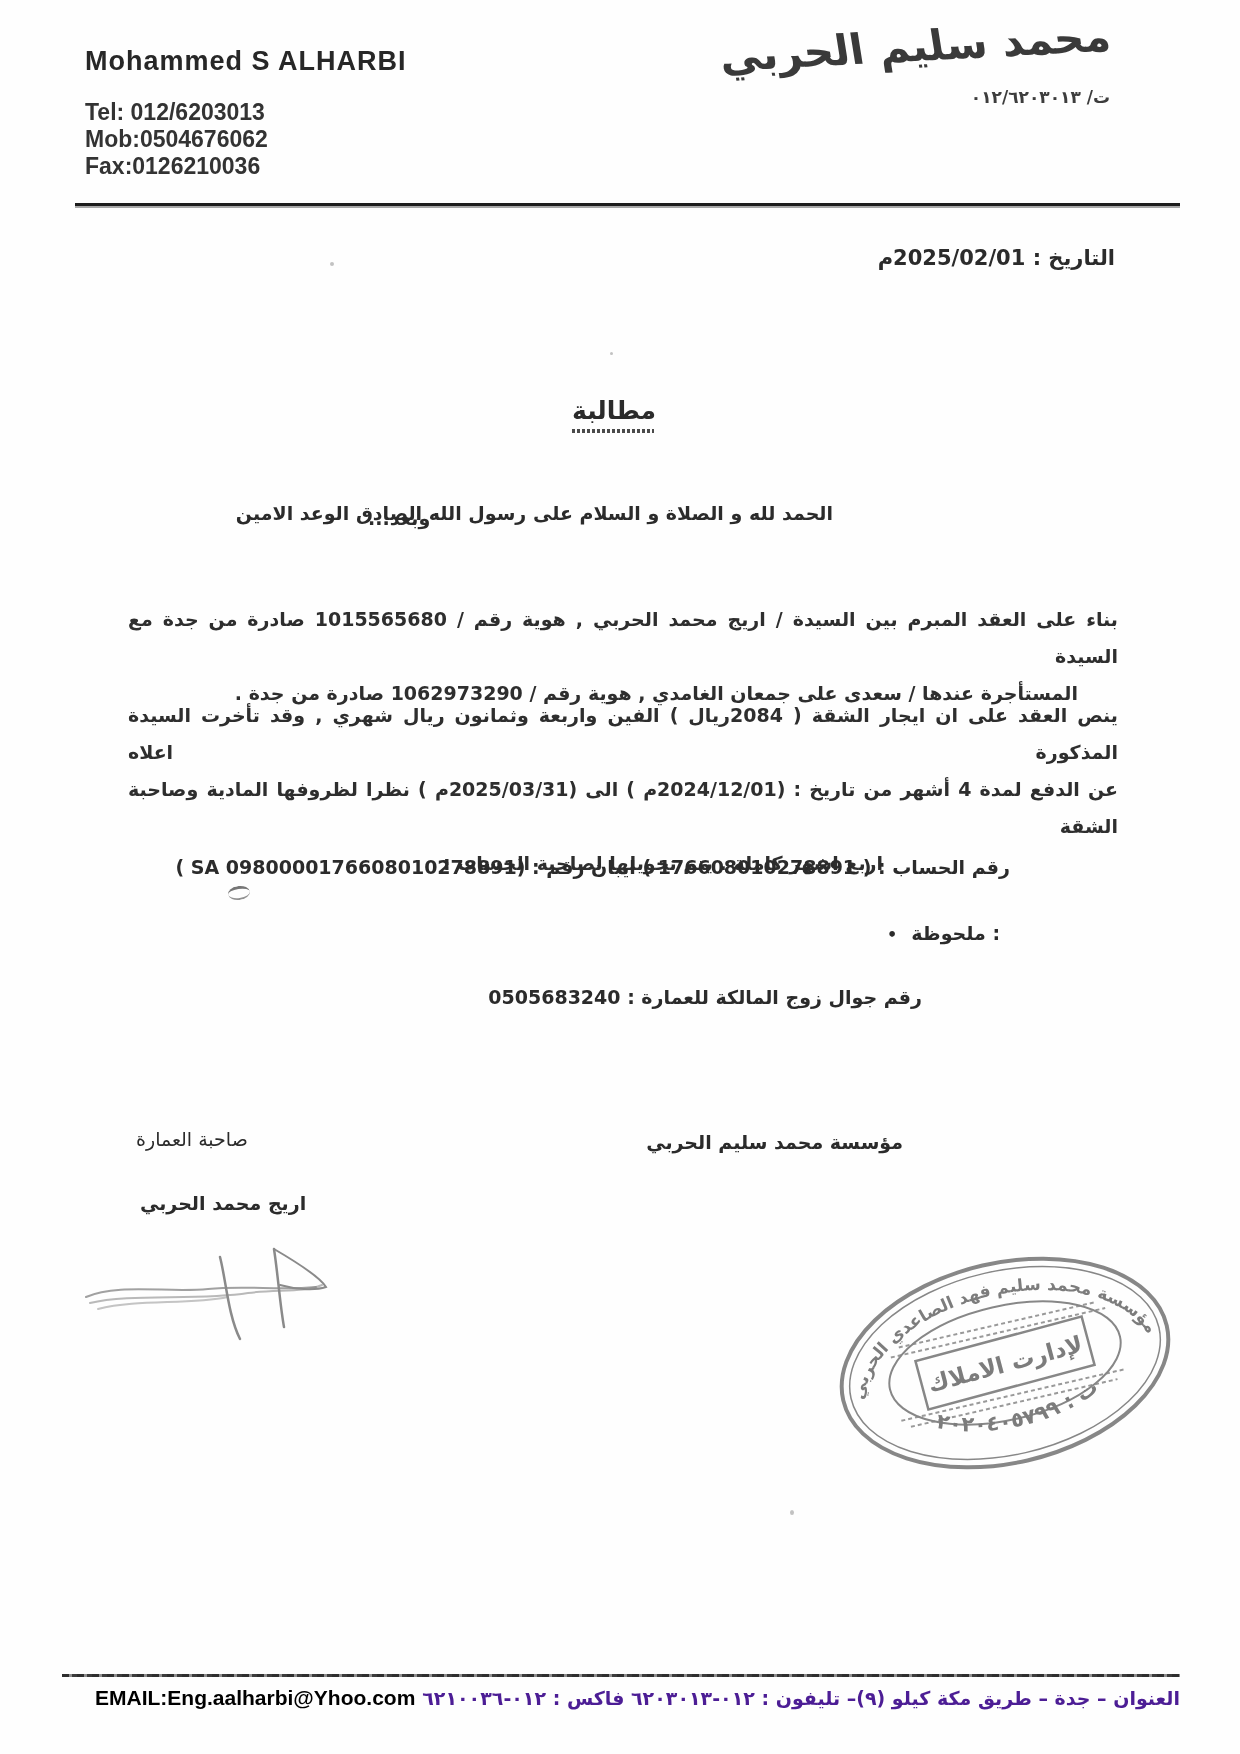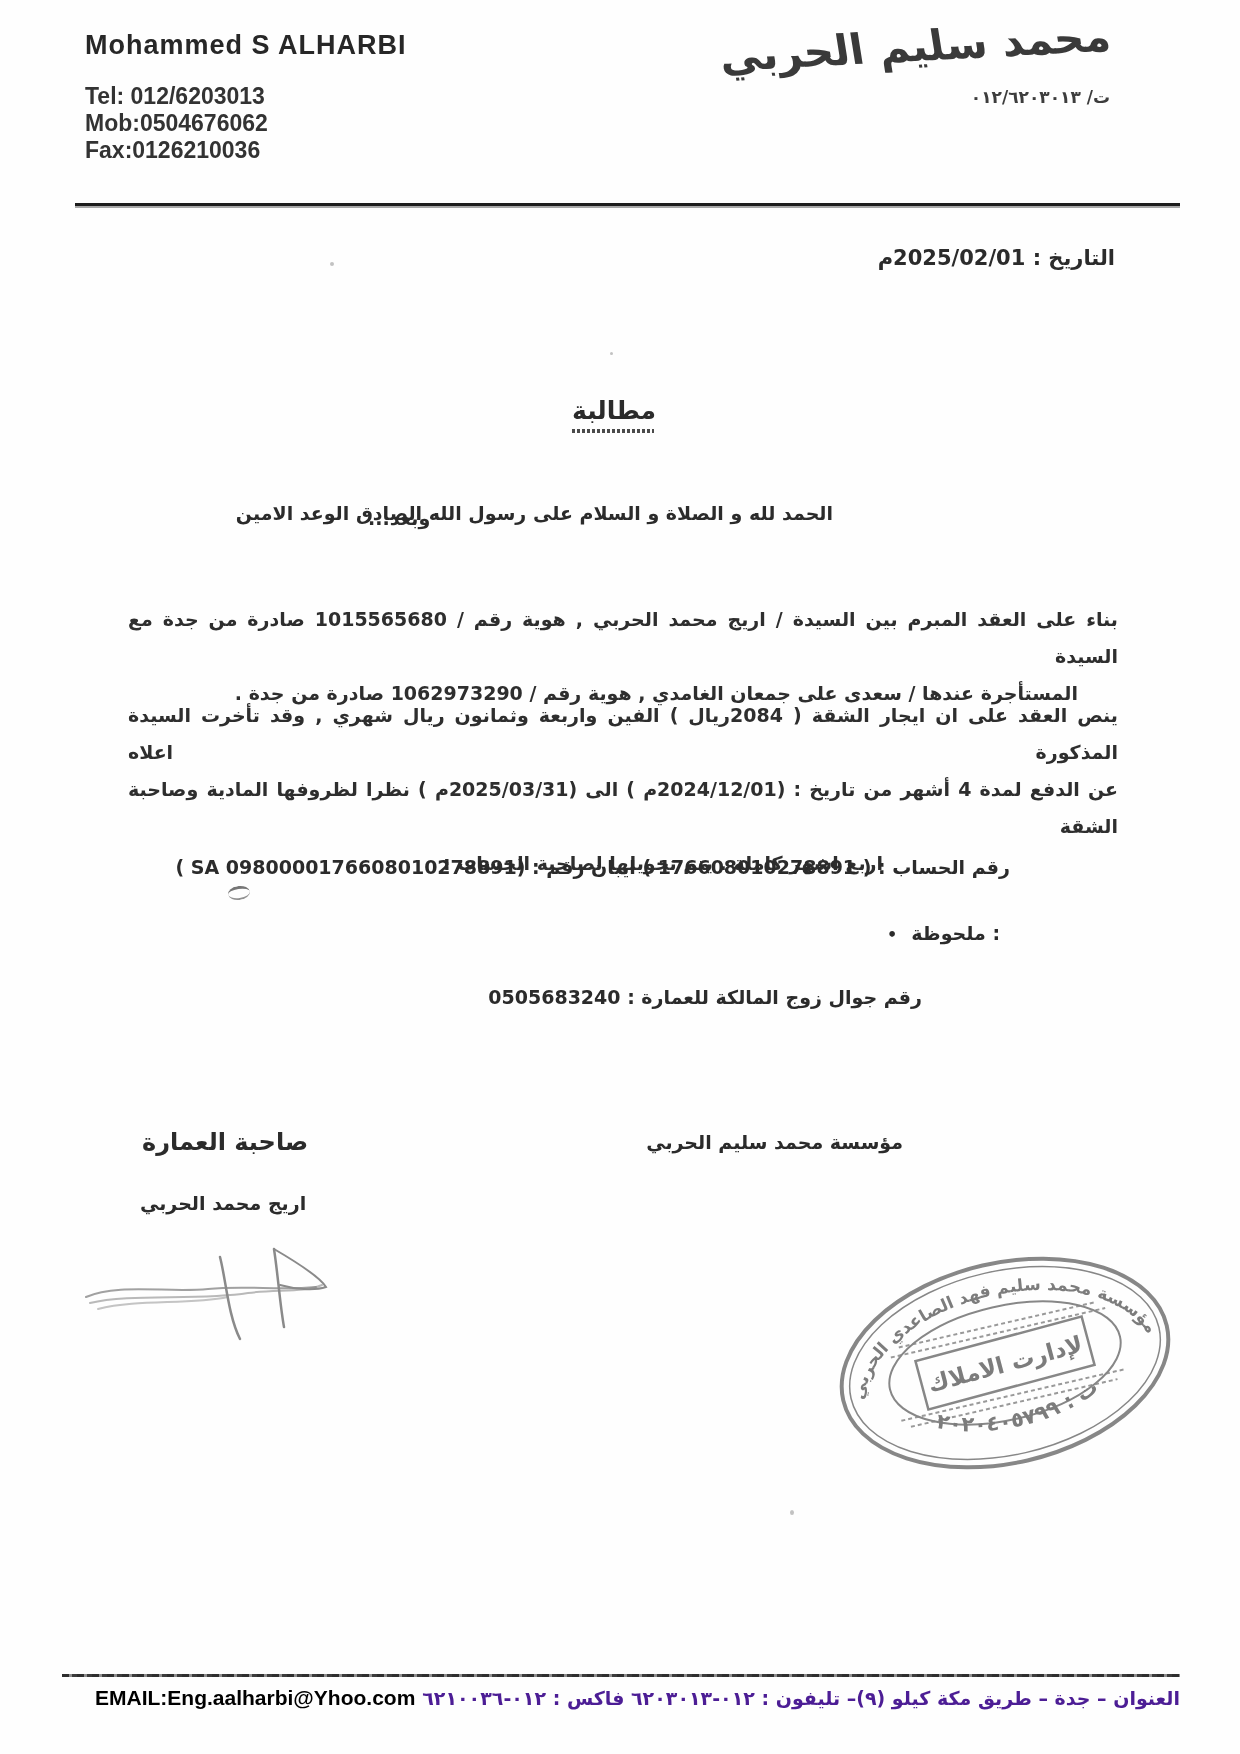--- a/index.html
+++ b/index.html
@@ -7,21 +7,21 @@
     position:relative;
     width:1240px;height:1754px;
     margin:0 auto;
     background:#fefefe;
     font-family:"DejaVu Sans", sans-serif;
     color:#2b2b2b;
     overflow:hidden;
   }
   
   .hdr-left{position:absolute;left:85px;top:30px;}
-  .hdr-name{font-family:"Liberation Sans", sans-serif;font-size:27px;font-weight:bold;color:#272727;letter-spacing:1px;}
+  .hdr-name{font-family:"Liberation Sans", sans-serif;font-size:27px;font-weight:bold;color:#272727;letter-spacing:1px;margin-top:16px;}
   .hdr-contacts{margin-top:22px;font-family:"Liberation Sans", sans-serif;font-size:23px;font-weight:bold;color:#333;line-height:27px;}
   .hdr-right{position:absolute;right:130px;top:22px;text-align:right;direction:rtl;}
   .hdr-name-ar{
     font-size:42px;font-weight:bold;color:#3a3a3a;
     transform:rotate(-3deg) skewX(6deg);transform-origin:center;
     margin-left:10px;
   }
   .hdr-contacts-ar{margin-top:14px;font-size:17px;font-weight:bold;color:#3d3d3d;line-height:24px;direction:rtl;}
   .rule{
     position:absolute;left:75px;top:203px;width:1105px;height:3px;
@@ -47,21 +47,21 @@
   .ink-mark{
     position:absolute;left:228px;top:886px;width:22px;height:9px;
     border-top:3px solid #555;border-bottom:2px solid #777;
     transform:rotate(-8deg);border-radius:50%;opacity:.8;
   }
   .note-line{position:absolute;right:240px;top:922px;font-size:19px;font-weight:bold;}
   .note-line .bullet{margin-right:14px;font-size:16px;}
   .phone-line{position:absolute;right:318px;top:986px;direction:rtl;font-size:19px;font-weight:bold;}
   
   .sig-company{position:absolute;right:337px;top:1131px;direction:rtl;font-size:19px;font-weight:bold;}
-  .sig-owner-title{position:absolute;left:142px;top:1128px;direction:rtl;font-size:24px;font-weight:bold;}
+  .sig-owner-title{position:absolute;left:136px;top:1128px;direction:rtl;font-size:19px;font-weight:normal;}
   .sig-owner-name{position:absolute;left:140px;top:1192px;direction:rtl;font-size:19px;font-weight:bold;}
   .sig-scribble{position:absolute;left:78px;top:1235px;}
   
   .stamp{
     position:absolute;left:833px;top:1256px;width:344px;height:214px;
     transform:rotate(-13deg);opacity:.82;
   }
   
   .footer-rule{
     position:absolute;left:62px;top:1674px;width:1118px;height:3px;

